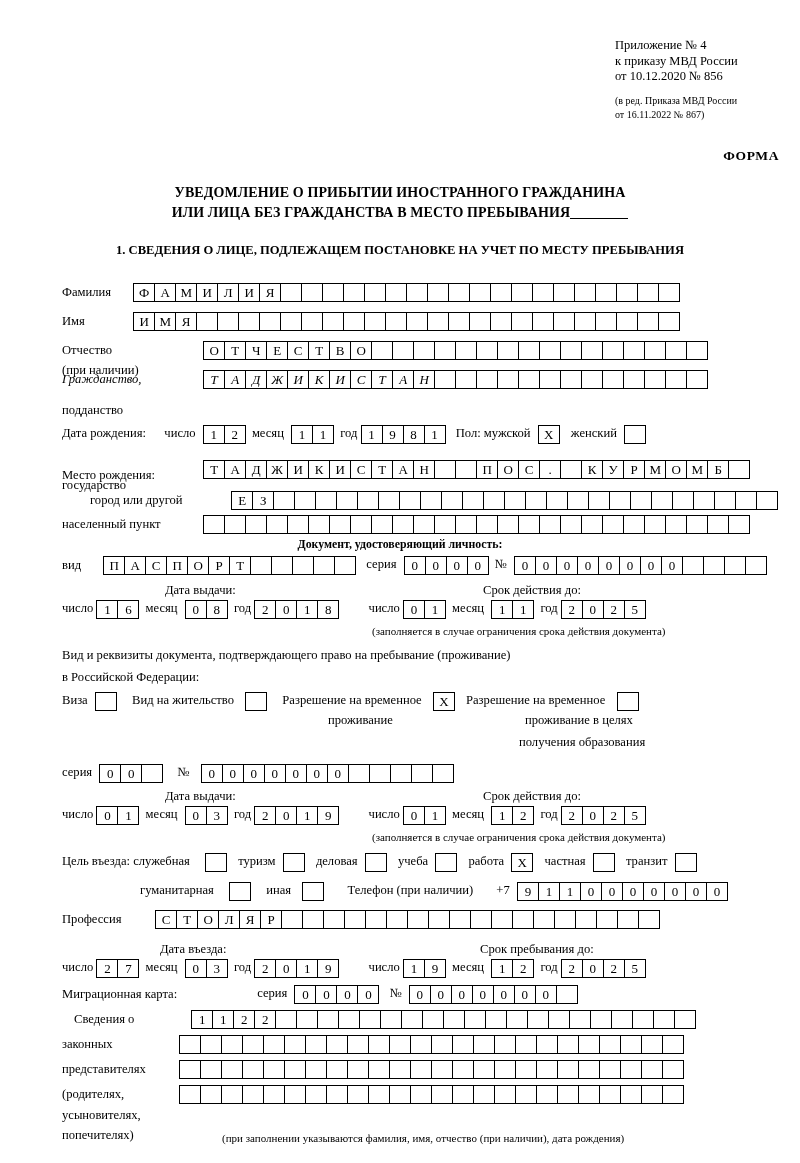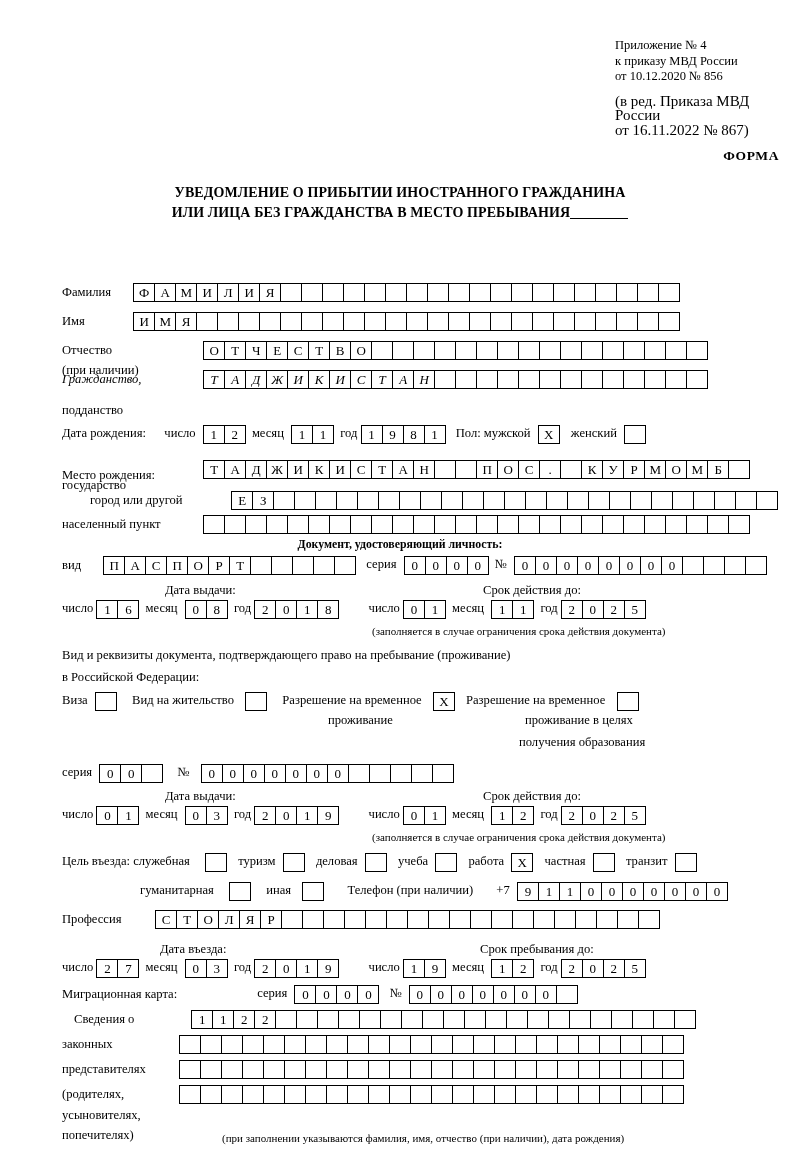--- a/index.html
+++ b/index.html
@@ -26,21 +26,21 @@
   .hdr {
     position: absolute;
     top: 38px;
     left: 615px;
     width: 180px;
     font-size: 12.5px;
     line-height: 15.5px;
   }
   .hdr .sub {
     margin-top: 9px;
-    font-size: 15px;
+    font-size: 10px;
     line-height: 14.5px;
   }
   .forma {
     position: absolute;
     top: 148px;
     left: 0;
     width: 779px;
     text-align: right;
     font-weight: bold;
     font-size: 13.5px;
@@ -122,20 +122,21 @@
     <div class="sub" style="margin-top:0">от 16.11.2022 № 867)</div>
   </div>
 
   <div class="forma">ФОРМА</div>
 
   <div class="title">
     <div>УВЕДОМЛЕНИЕ О ПРИБЫТИИ ИНОСТРАННОГО ГРАЖДАНИНА</div>
     <div><span>ИЛИ ЛИЦА БЕЗ ГРАЖДАНСТВА В МЕСТО ПРЕБЫВАНИЯ</span><span class="u"></span></div>
   </div>
 
+  <div class="section1">1. СВЕДЕНИЯ О ЛИЦЕ, ПОДЛЕЖАЩЕМ ПОСТАНОВКЕ НА УЧЕТ ПО МЕСТУ ПРЕБЫВАНИЯ</div>
 
   <div class="row" style="top:283px; left:62px;">
     <span class="lbl inl" style="width:68px;">Фамилия</span>
     <span class="cells" id="cells-surname"><span class="c">Ф</span><span class="c">А</span><span class="c">М</span><span class="c">И</span><span class="c">Л</span><span class="c">И</span><span class="c">Я</span><span class="c"></span><span class="c"></span><span class="c"></span><span class="c"></span><span class="c"></span><span class="c"></span><span class="c"></span><span class="c"></span><span class="c"></span><span class="c"></span><span class="c"></span><span class="c"></span><span class="c"></span><span class="c"></span><span class="c"></span><span class="c"></span><span class="c"></span><span class="c"></span><span class="c"></span></span>
   </div>
 
   <div class="row" style="top:312px; left:62px;">
     <span class="lbl inl" style="width:68px;">Имя</span>
     <span class="cells" id="cells-name"><span class="c">И</span><span class="c">М</span><span class="c">Я</span><span class="c"></span><span class="c"></span><span class="c"></span><span class="c"></span><span class="c"></span><span class="c"></span><span class="c"></span><span class="c"></span><span class="c"></span><span class="c"></span><span class="c"></span><span class="c"></span><span class="c"></span><span class="c"></span><span class="c"></span><span class="c"></span><span class="c"></span><span class="c"></span><span class="c"></span><span class="c"></span><span class="c"></span><span class="c"></span><span class="c"></span></span>
   </div>

